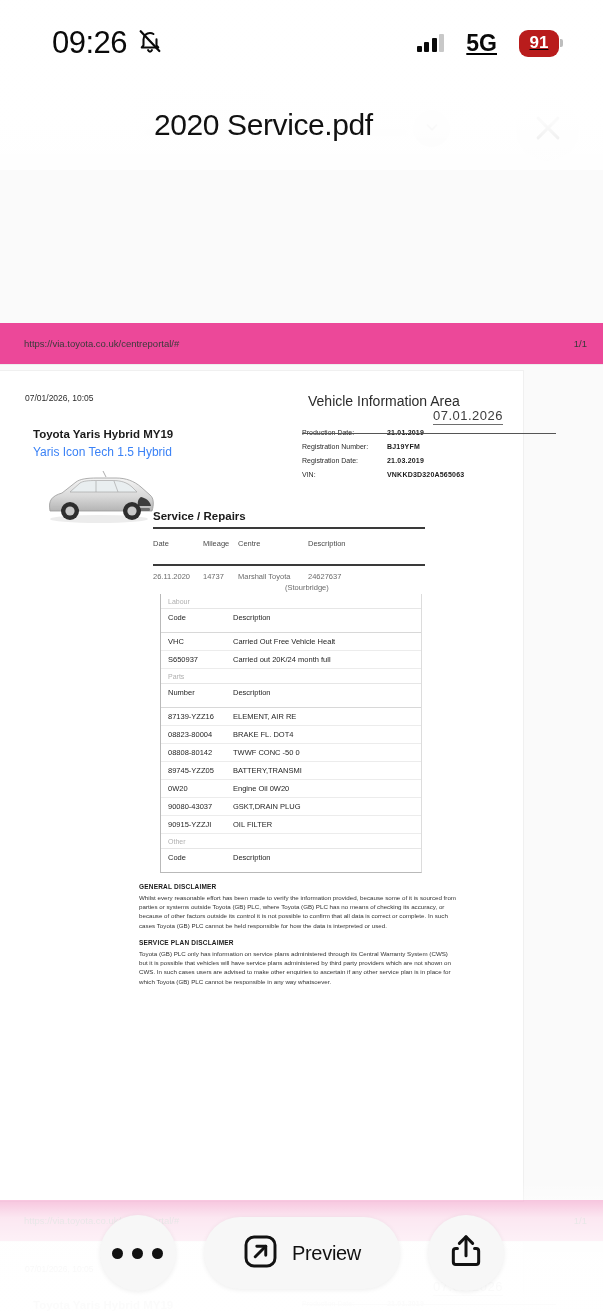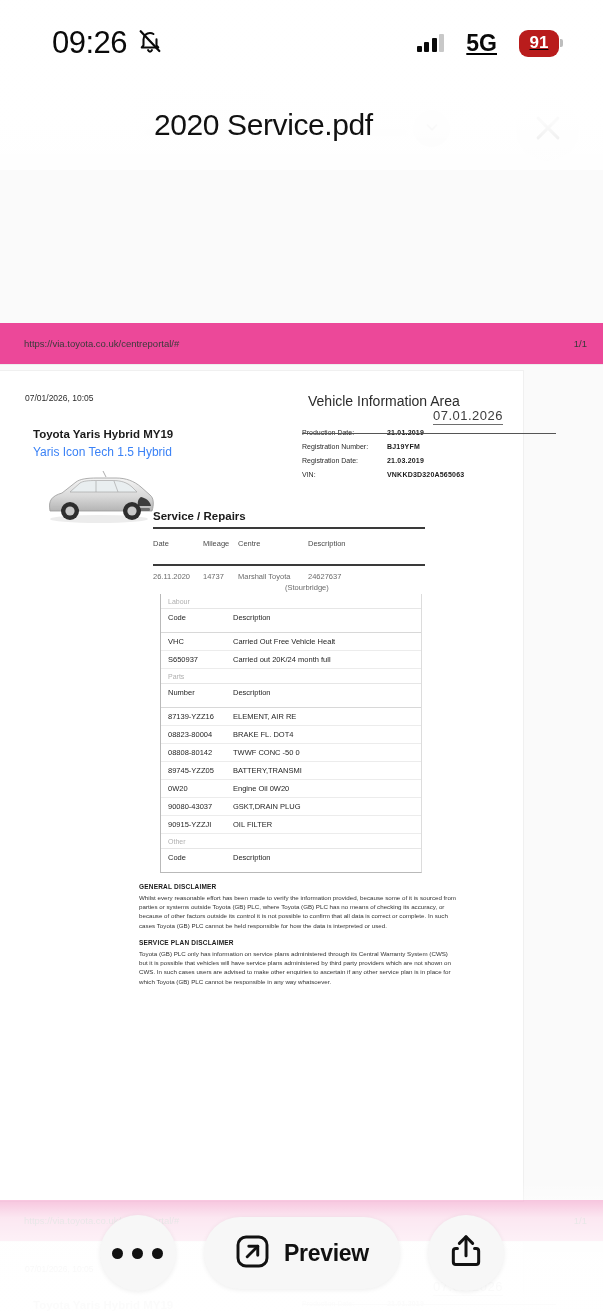--- a/index.html
+++ b/index.html
@@ -160,21 +160,21 @@
     display: flex; align-items: center; justify-content: center;
     box-shadow: 0 1px 5px rgba(0,0,0,0.07);
   }
   .dots { display: flex; gap: 9px; }
   .dots i { width: 11px; height: 11px; border-radius: 50%; background: #121212; display: block; }
   .preview-pill {
     height: 72px; min-width: 196px; border-radius: 36px; background: #f7f7f7;
     display: flex; align-items: center; justify-content: center; gap: 13px;
     padding: 0 26px; box-shadow: 0 1px 5px rgba(0,0,0,0.07);
   }
-  .preview-label { font-size: 23px; color: #111; font-weight: 700; letter-spacing: -0.3px; }
+  .preview-label { font-size: 20px; color: #111; font-weight: 400; letter-spacing: -0.3px; }
 
   
   .peek { position: absolute; left: 0; width: 603px; z-index: 5; opacity: 0.5; }
 </style>
 </head>
 <body>
 
 <div id="root">
 
   <div class="scroller">

